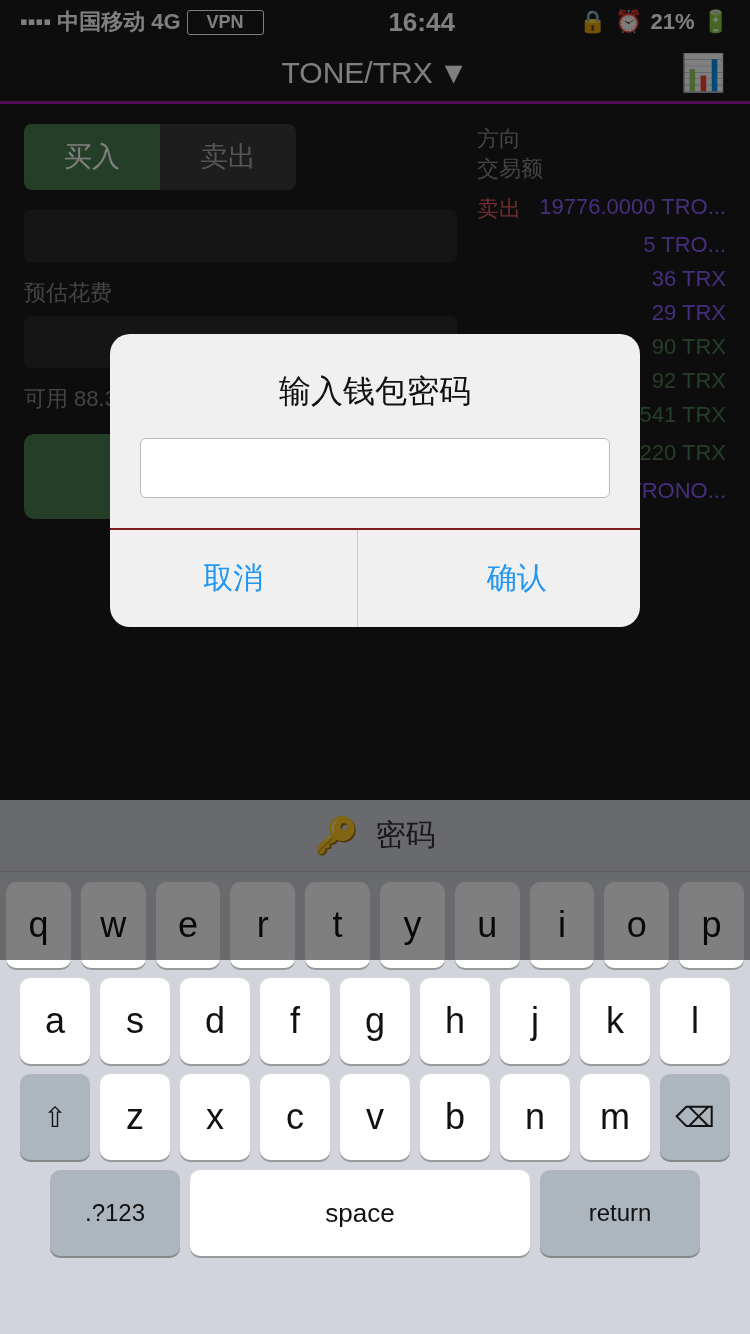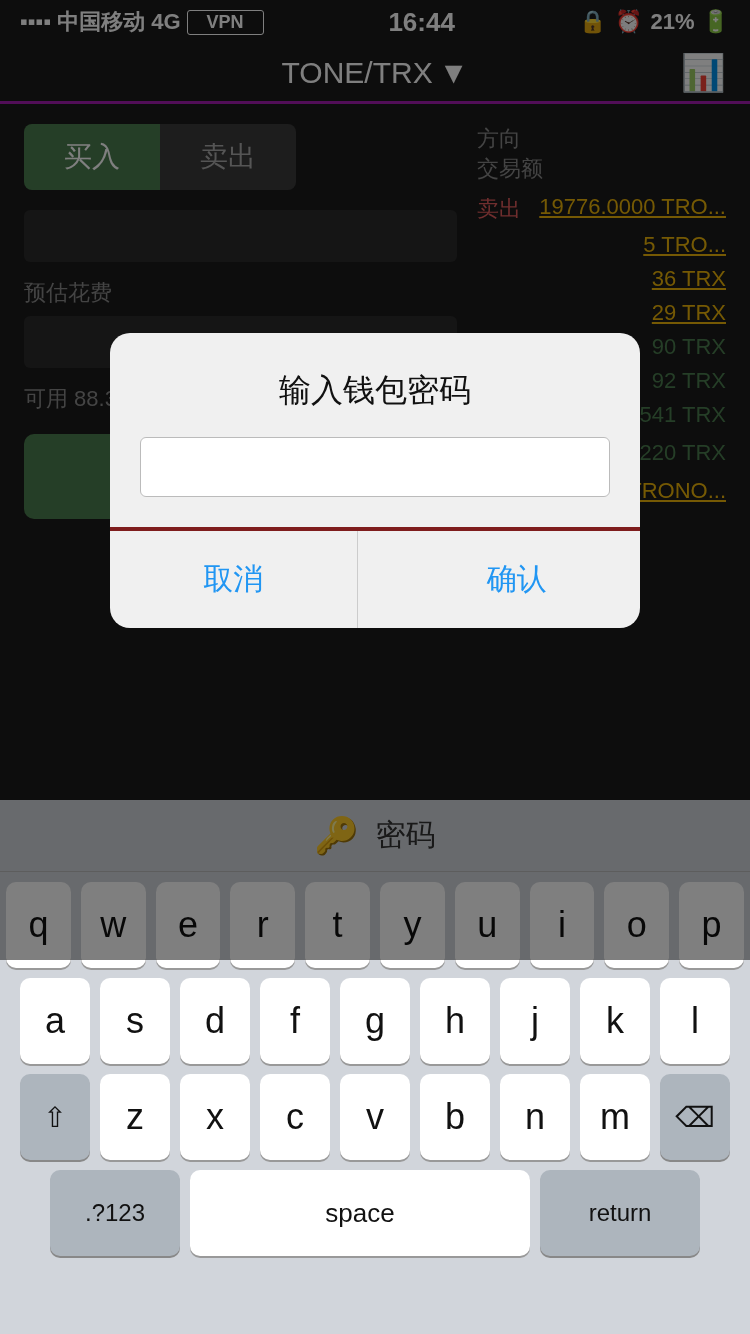--- a/index.html
+++ b/index.html
@@ -150,21 +150,21 @@
       flex-direction: column;
     }
     .order-row {
       display: flex;
       justify-content: space-between;
       margin-bottom: 8px;
       font-size: 22px;
     }
     .dir-sell { color: #e05c5c; }
     .dir-buy { color: #4a7c4e; }
-    .price-red { color: #eab308; text-decoration: underline; }
+    .price-red { color: #8b5cf6; }
     .price-green { color: #4a7c4e; }
 
     
     .est-label {
       color: #888;
       font-size: 22px;
       margin-bottom: 8px;
     }
 
     
@@ -205,21 +205,21 @@
       border: 1.5px solid #bbb;
       border-radius: 6px;
       background: white;
       font-size: 28px;
       padding: 0 14px;
       outline: none;
     }
 
     .modal-actions {
       display: flex;
-      border-top: 4px solid #7f1d1d;
+      border-top: 2px solid #7f1d1d;
       gap: 36px;
     }
     .modal-cancel {
       flex: 1;
       text-align: center;
       padding: 28px;
       color: #2196F3;
       font-size: 30px;
       cursor: pointer;
       border-right: 1px solid #ccc;

